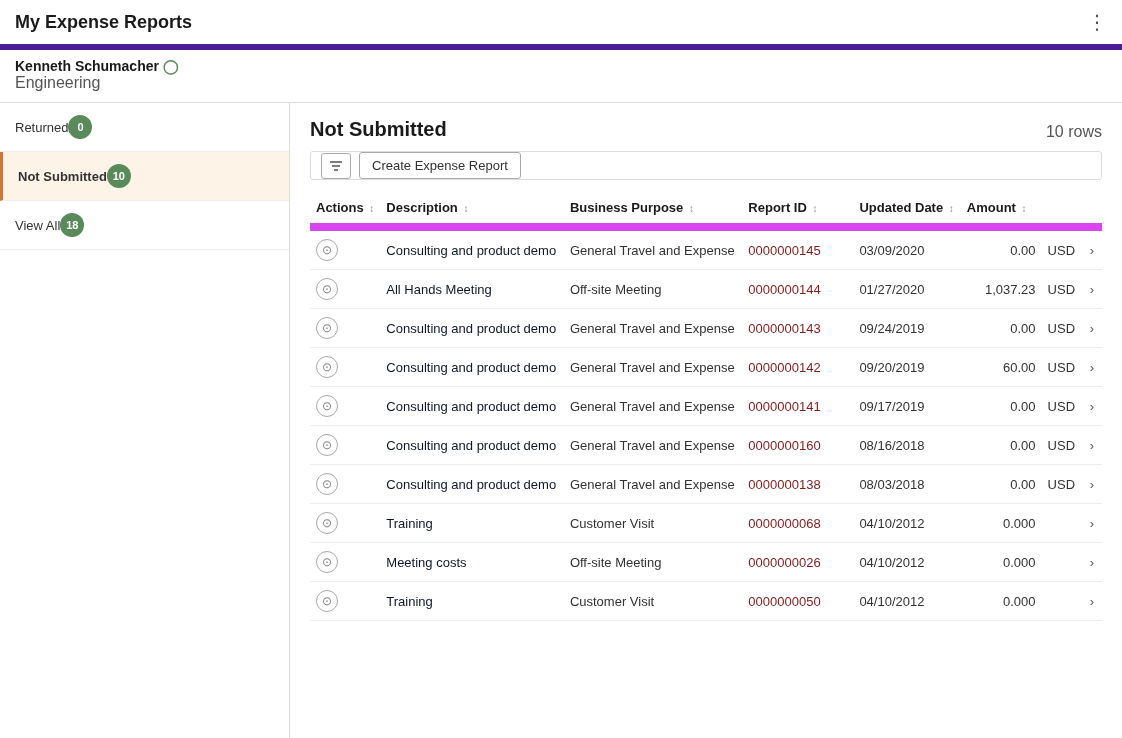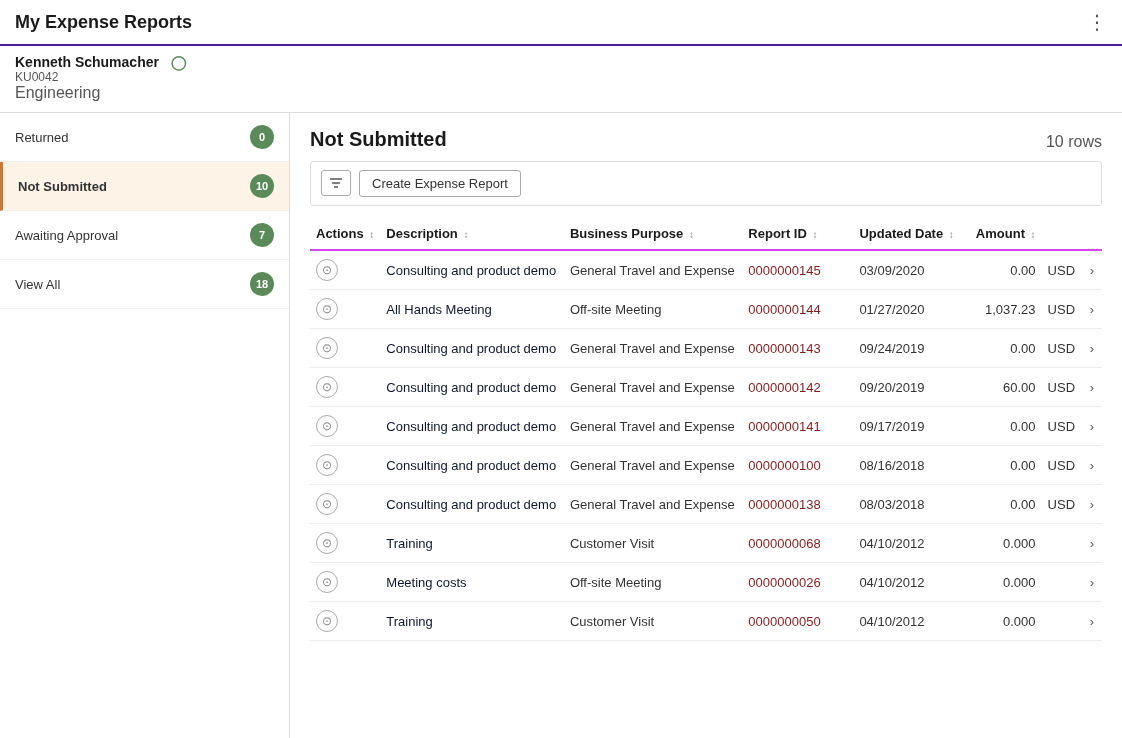--- a/index.html
+++ b/index.html
@@ -1,48 +1,48 @@
 <!DOCTYPE html>
 <html><head>
   <meta charset="utf-8">
   <style>
     * { box-sizing: border-box; margin: 0; padding: 0; }
     body { font-family: Arial, sans-serif; font-size: 13px; background: #f5f5f5; color: #333; }
 
     .app-header {
       background: #fff;
-      border-bottom: 2px solid #4c1d95;
+      border-bottom: 6px solid #4c1d95;
       padding: 10px 15px;
       display: flex;
       justify-content: space-between;
       align-items: center;
     }
     .app-title { font-size: 18px; font-weight: bold; color: #1a1a1a; }
     .menu-dots { font-size: 20px; cursor: pointer; color: #555; }
 
     .user-info {
       background: #fff;
       padding: 8px 15px 10px;
       border-bottom: 1px solid #ddd;
     }
-    .user-name { font-size: 14px; font-weight: bold; color: #1a1a1a; display: flex; align-items: center; gap: 12px; }
+    .user-name { font-size: 14px; font-weight: bold; color: #1a1a1a; display: flex; align-items: center; gap: 4px; }
     .user-id { font-size: 12px; color: #555; }
     .user-dept { font-size: 16px; color: #555; }
 
     .main-layout { display: flex; height: calc(738px - 100px); }
 
     .sidebar {
       width: 290px;
       background: #fff;
       border-right: 1px solid #ddd;
       flex-shrink: 0;
     }
     .sidebar-item {
       display: flex;
-      justify-content: space-between;
+      justify-content: flex-start;
       align-items: center;
       padding: 12px 15px;
       border-bottom: 1px solid #eee;
       cursor: pointer;
     }
     .sidebar-item.active {
       background: #fdf3e7;
       border-left: 3px solid #c8783a;
     }
     .sidebar-item-label { font-size: 13px; color: #333; }
@@ -71,25 +71,25 @@
       display: flex;
       justify-content: space-between;
       align-items: flex-start;
       margin-bottom: 10px;
     }
     .page-title { font-size: 20px; font-weight: bold; color: #1a1a1a; }
     .rows-count { font-size: 16px; color: #555; align-self: flex-end; }
 
     .toolbar {
       display: flex;
-      align-items: flex-start;
+      align-items: flex-end;
       gap: 8px;
       margin-bottom: 12px;
       border: 1px solid #ddd;
-      padding: 8px 10px;
+      padding: 0 10px;
       border-radius: 3px;
     }
     .filter-btn {
       background: none;
       border: 1px solid #aaa;
       padding: 4px 6px;
       cursor: pointer;
       border-radius: 3px;
       display: flex;
       align-items: center;
@@ -103,21 +103,21 @@
       font-size: 13px;
       color: #333;
     }
 
     table {
       width: 100%;
       border-collapse: collapse;
       font-size: 13px;
     }
     thead tr {
-      border-bottom: 2px solid #d946ef;
+      border-bottom: 8px solid #d946ef;
     }
     th {
       text-align: left;
       padding: 8px 6px;
       font-weight: bold;
       color: #1a1a1a;
       white-space: nowrap;
     }
     th .sort-icon { font-size: 10px; color: #888; margin-left: 2px; }
     tbody tr { border-bottom: 1px solid #eee; }
@@ -152,38 +152,33 @@
 <div class="app-header">
   <span class="app-title">My Expense Reports</span>
   <span class="menu-dots">⋮</span>
 </div>
 
 <div class="user-info">
   <div class="user-name">
     <span>Kenneth Schumacher</span>
     <span class="check-icon">◯</span>
   </div>
-  <div class="user-id">KU0042</div>
   <div class="user-dept">Engineering</div>
 </div>
 
 <div class="main-layout">
   <div class="sidebar">
 
   <div class="sidebar-item">
         <span class="sidebar-item-label">Returned</span>
         <span class="badge">0</span>
       </div>
       <div class="sidebar-item active">
         <span class="sidebar-item-label">Not Submitted</span>
         <span class="badge">10</span>
-      </div>
-      <div class="sidebar-item">
-        <span class="sidebar-item-label">Awaiting Approval</span>
-        <span class="badge">7</span>
       </div>
       <div class="sidebar-item">
         <span class="sidebar-item-label">View All</span>
         <span class="badge">18</span>
       </div>
     </div>
 
   <div class="content-area">
     <div class="content-header">
       <span class="page-title">Not Submitted</span>
@@ -202,21 +197,21 @@
     </div>
 
     <table>
       <thead>
         <tr>
           <th>Actions <span class="sort-icon">↕</span></th>
           <th>Description <span class="sort-icon">↕</span></th>
           <th>Business Purpose <span class="sort-icon">↕</span></th>
           <th>Report ID <span class="sort-icon">↕</span></th>
           <th>Updated Date <span class="sort-icon">↕</span></th>
-          <th style="text-align:right;">Amount <span class="sort-icon">↕</span></th>
+          <th style="text-align:left;">Amount <span class="sort-icon">↕</span></th>
           <th></th>
         </tr>
       </thead>
       <tbody id="table-body">
       <tr>
       <td class="action-cell">
         <div class="circle-check">⊙</div>
       </td>
       <td class="desc-cell">Consulting and product demo</td>
       <td class="bp-cell">General Travel and Expense</td>
@@ -273,21 +268,21 @@
       <td class="amount-cell">0.00</td>
       <td class="currency-cell">USD</td>
       <td class="chevron-cell">›</td>
     </tr>
           <tr>
       <td class="action-cell">
         <div class="circle-check">⊙</div>
       </td>
       <td class="desc-cell">Consulting and product demo</td>
       <td class="bp-cell">General Travel and Expense</td>
-      <td class="reportid-cell">0000000100</td>
+      <td class="reportid-cell">0000000160</td>
       <td class="date-cell">08/16/2018</td>
       <td class="amount-cell">0.00</td>
       <td class="currency-cell">USD</td>
       <td class="chevron-cell">›</td>
     </tr>
           <tr>
       <td class="action-cell">
         <div class="circle-check">⊙</div>
       </td>
       <td class="desc-cell">Consulting and product demo</td>

